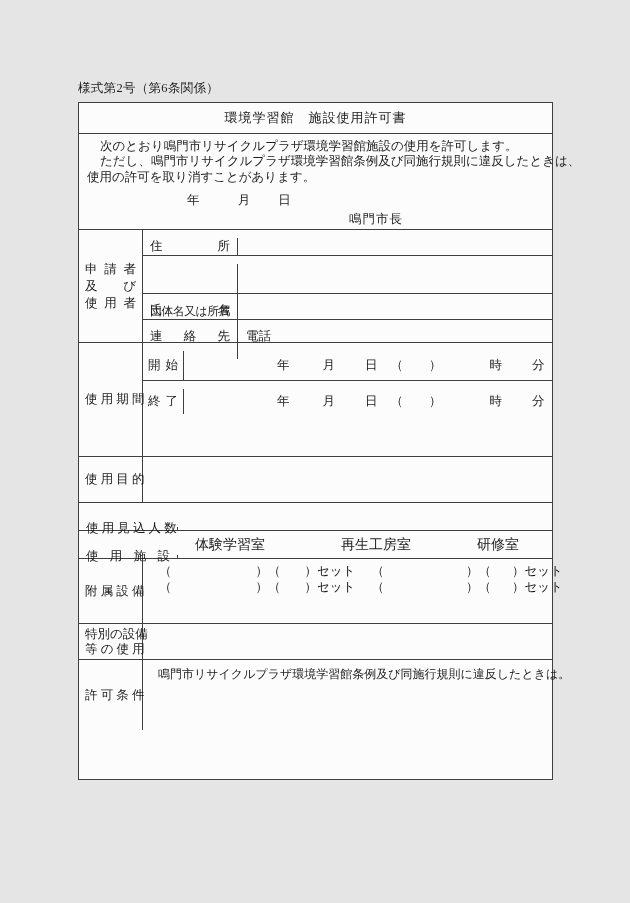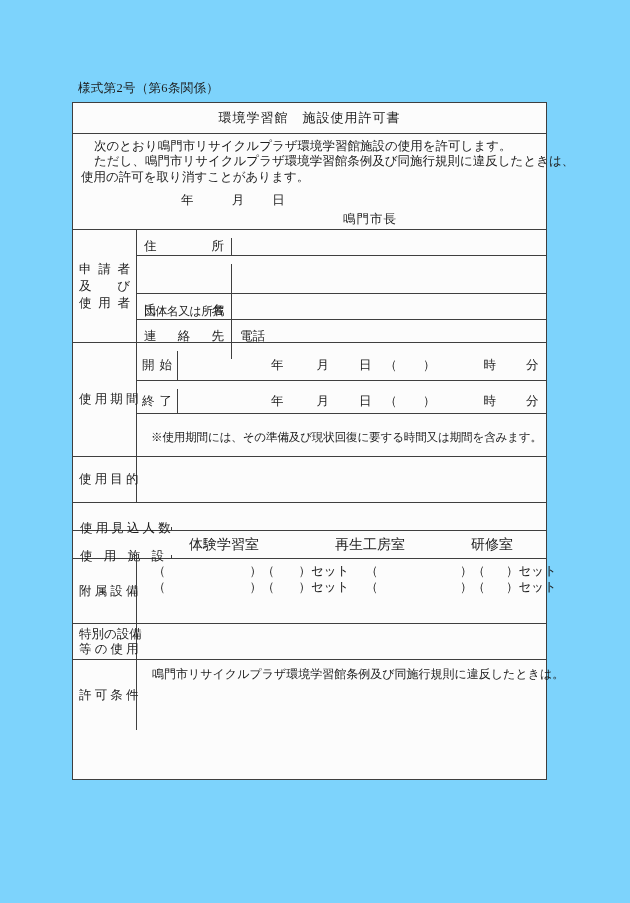--- a/index.html
+++ b/index.html
@@ -4,29 +4,29 @@
 <style>
   * { margin: 0; padding: 0; box-sizing: border-box; }
   html, body { background: #ffffff; }
   body {
     width: 630px; height: 903px;
     font-family: "Liberation Serif", "DejaVu Serif", serif;
     color: #1c1c1c;
     position: relative;
     overflow: hidden;
   }
-  .page { position: absolute; inset: 0; background: #7dd3fc; }
+  .page { position: absolute; inset: 0; background: #e5e5e5; }
 
   .form-number {
     position: absolute; left: 78px; top: 80px;
     font-size: 12.5px; letter-spacing: 0.3px;
   }
 
   .permit-table {
-    position: absolute; left: 72px; top: 102px;
+    position: absolute; left: 78px; top: 102px;
     width: 475px; height: 678px;
     border: 1px solid #3f3f3f;
     background: #fcfcfc;
     display: flex; flex-direction: column;
   }
   .row { display: flex; flex-direction: row; border-bottom: 1px solid #3f3f3f; }
   .row:last-child { border-bottom: none; }
 
   
   .title-row { height: 31px; align-items: center; justify-content: center; }
@@ -207,23 +207,20 @@
           <div class="dt-line">
             <span>年</span>
             <span>月</span>
             <span>日</span>
             <span>（</span>
             <span>）</span>
             <span>時</span>
             <span>分</span>
           </div>
         </div>
-        <div class="subrow">
-          <div class="note-cell">※使用期間には、その準備及び現状回復に要する時間又は期間を含みます。</div>
-        </div>
       </div>
     </div>
 
     <div class="row purpose-row">
       <div class="label-cell">
         <div class="jline">使 用 目 的</div>
       </div>
       <div class="content-cell"></div>
     </div>
 

